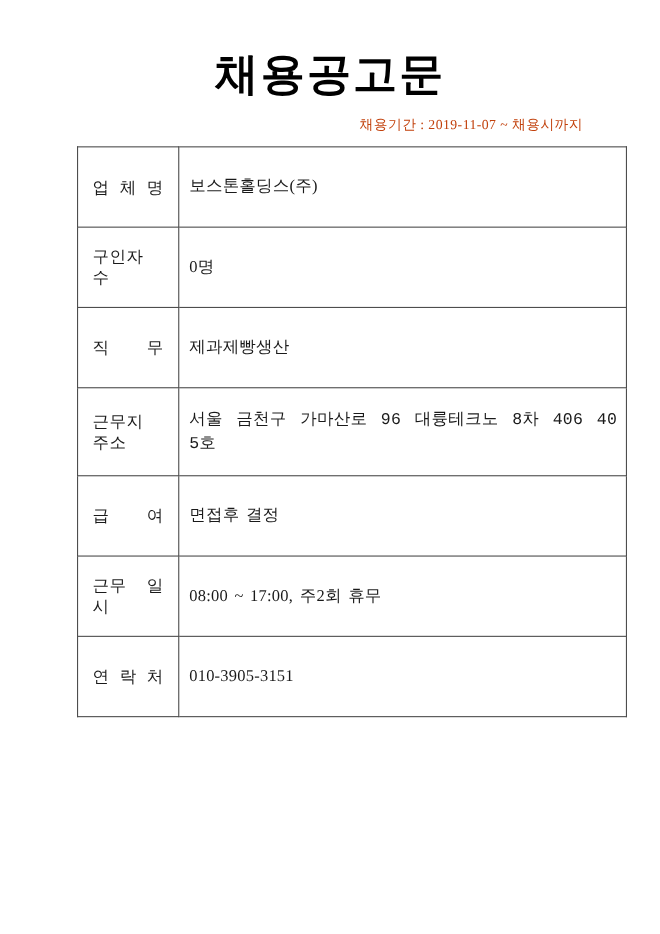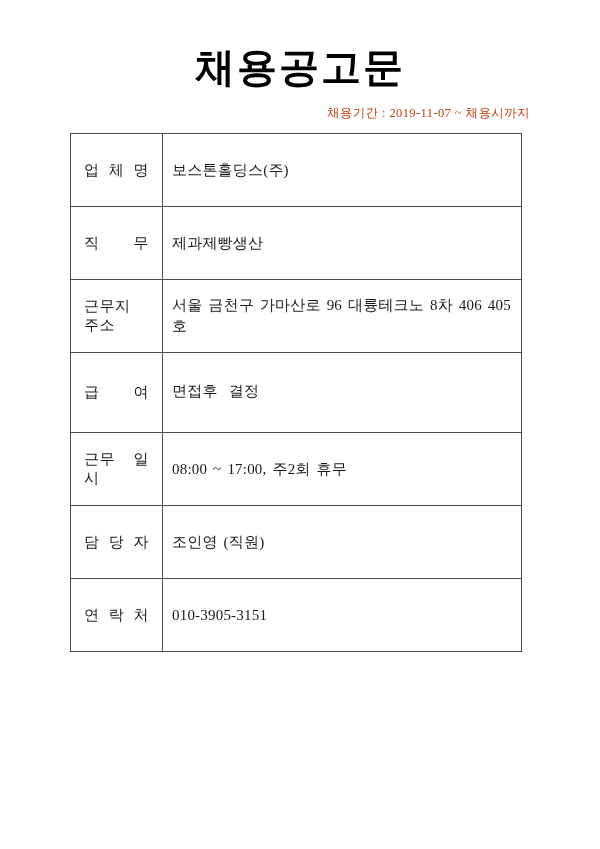--- a/index.html
+++ b/index.html
@@ -26,21 +26,21 @@
     width: 460px;
     margin: 13px 0 0 70px;
     text-align: right;
     font-size: 12.5px;
     letter-spacing: 0.4px;
     color: #c2410c;
   }
 
   table.job {
     margin: 11px 0 0 70px;
-    width: 452px;
+    width: 500px;
     border-collapse: collapse;
     table-layout: fixed;
   }
   table.job td {
     border: 1px solid #4d4d4d;
     font-size: 15px;
     vertical-align: middle;
     background: #ffffff;
   }
   table.job tr { height: 73px; }
@@ -88,38 +88,38 @@
 
   <div class="period">채용기간 : 2019-11-07 ~ 채용시까지</div>
 
   <table class="job">
     <tbody>
         <tr>
     <td class="label">업 체 명</td>
     <td class="value">보스톤홀딩스(주)</td>
   </tr>
         <tr>
+    <td class="label">구인자 수</td>
+    <td class="value">0명</td>
+  </tr>
+        <tr>
     <td class="label">직 무</td>
     <td class="value">제과제빵생산</td>
   </tr>
         <tr>
     <td class="label">근무지 주소</td>
     <td class="value">서울 금천구 가마산로 96 대륭테크노 8차 406 405호</td>
   </tr>
         <tr>
     <td class="label">급 여</td>
     <td class="value">면접후 결정</td>
   </tr>
         <tr>
     <td class="label">근무 일시</td>
     <td class="value">08:00 ~ 17:00, 주2회 휴무</td>
   </tr>
         <tr>
-    <td class="label">담 당 자</td>
-    <td class="value">조인영 (직원)</td>
-  </tr>
-        <tr>
     <td class="label">연 락 처</td>
     <td class="value">010-3905-3151</td>
   </tr>
       </tbody>
   </table>
 </div>
 
 </body></html>

